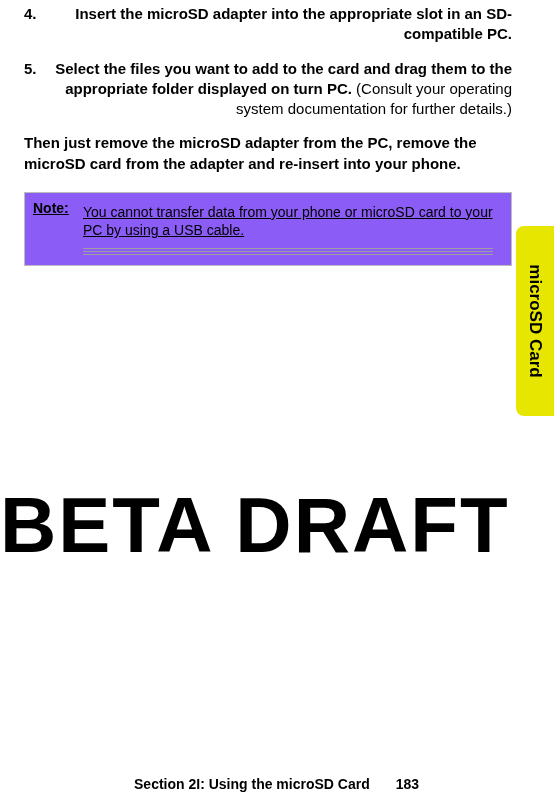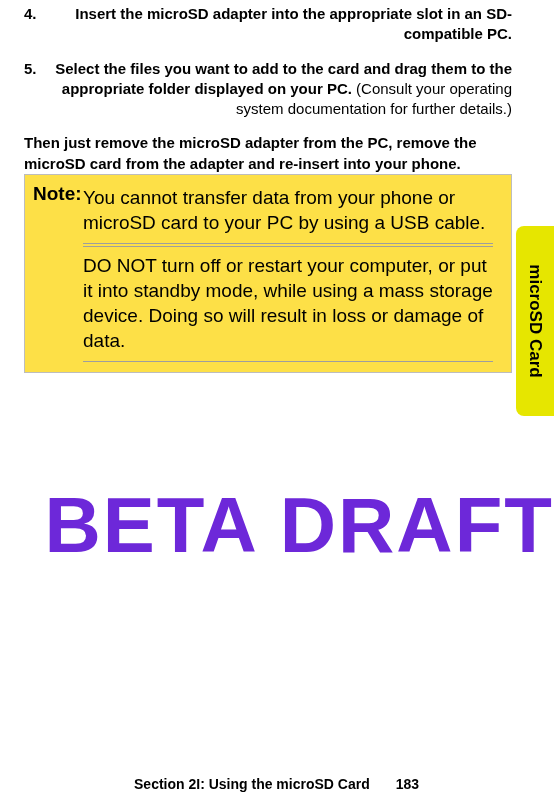--- a/index.html
+++ b/index.html
@@ -8,25 +8,25 @@
     font-family: "Segoe UI", "Helvetica Neue", Arial, sans-serif;
     background: #fff;
     position: relative;
     color: #000;
   }
   .watermark {
     position: absolute;
     top: 480px;
     left: 0;
     width: 554px;
-    text-align: right;
+    text-align: left;
     font-size: 78px;
     font-weight: 700;
     letter-spacing: 2px;
-    color: #6d28d9;
+    color: #000000;
     z-index: 0;
     white-space: nowrap;
     overflow: hidden;
     pointer-events: none;
   }
   .page-content {
     position: relative;
     z-index: 1;
     padding: 4px 42px 0 24px;
   }
@@ -47,28 +47,29 @@
     line-height: 1.35;
     text-align: right;
   }
   .step-text .normal {
     font-weight: 400;
   }
   .followup {
     font-weight: 700;
     font-size: 15px;
     line-height: 1.35;
-    margin-bottom: 0;
+    margin-bottom: 18px;
   }
   .note-box {
-    background: #fde047;
+    background: #8b5cf6;
     border: 1px solid #bdbdbd;
     display: flex;
-    font-size: 19px;
+    font-size: 14px;
     line-height: 1.32;
+    text-decoration: underline;
   }
   .note-label-cell {
     width: 56px;
     flex-shrink: 0;
     padding: 6px 4px 6px 8px;
     font-weight: 700;
   }
   .note-body {
     flex: 1;
     padding: 6px 18px 8px 2px;
@@ -132,33 +133,32 @@
   <div class="step">
     <div class="step-num">4.</div>
     <div class="step-text">
       <span>Insert the microSD adapter into the appropriate slot in an SD-compatible PC.</span><span class="normal"></span>
     </div>
   </div>
 
   <div class="step">
     <div class="step-num">5.</div>
     <div class="step-text">
-      <span>Select the files you want to add to the card and drag them to the appropriate folder displayed on your PC.</span><span class="normal"> (Consult your operating system documentation for further details.)</span>
+      <span>Select the files you want to add to the card and drag them to the appropriate folder displayed on turn PC.</span><span class="normal"> (Consult your operating system documentation for further details.)</span>
     </div>
   </div>
 
   <div class="followup">Then just remove the microSD adapter from the PC, remove the microSD card from the adapter and re-insert into your phone.</div>
 
   <div class="note-box">
     <div class="note-label-cell">Note:</div>
     <div class="note-body">
       <div class="note-para">You cannot transfer data from your phone or microSD card to your PC by using a USB cable.</div>
       <hr class="note-divider">
       <hr class="note-divider">
-      <div class="note-para">DO NOT turn off or restart your computer, or put it into standby mode, while using a mass storage device. Doing so will result in loss or damage of data.</div>
       <hr class="note-divider">
     </div>
   </div>
 
 </div>
 
 <div class="footer">
   <span class="section">Section 2I: Using the microSD Card</span>
   <span class="pagenum">183</span>
 </div>

